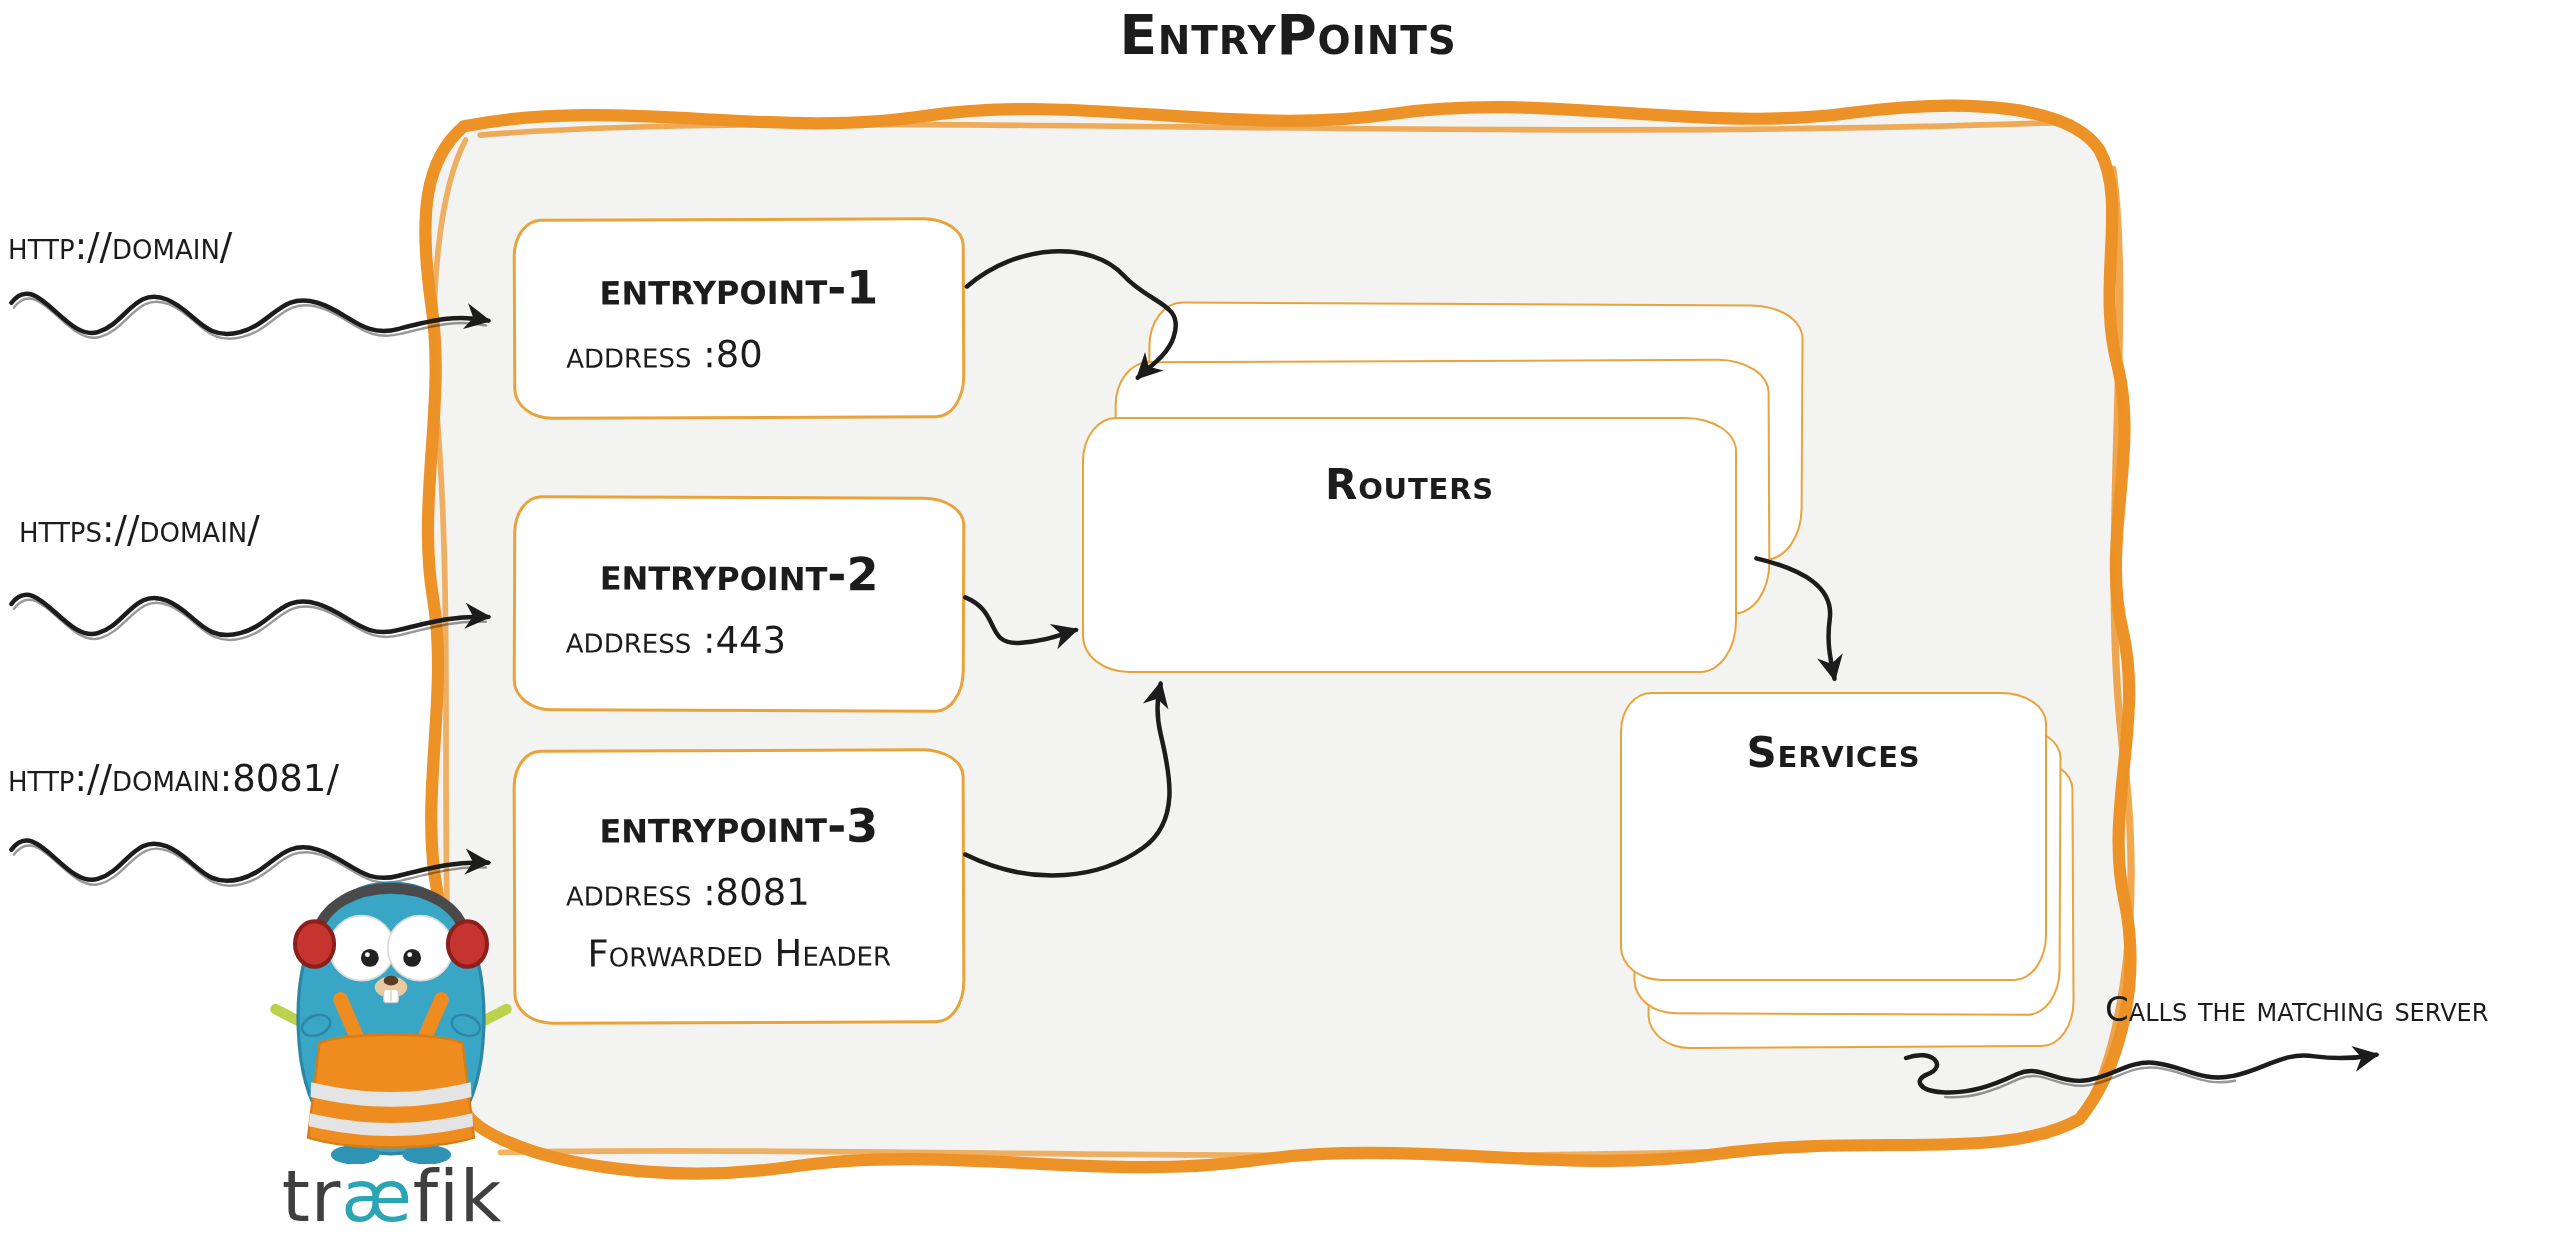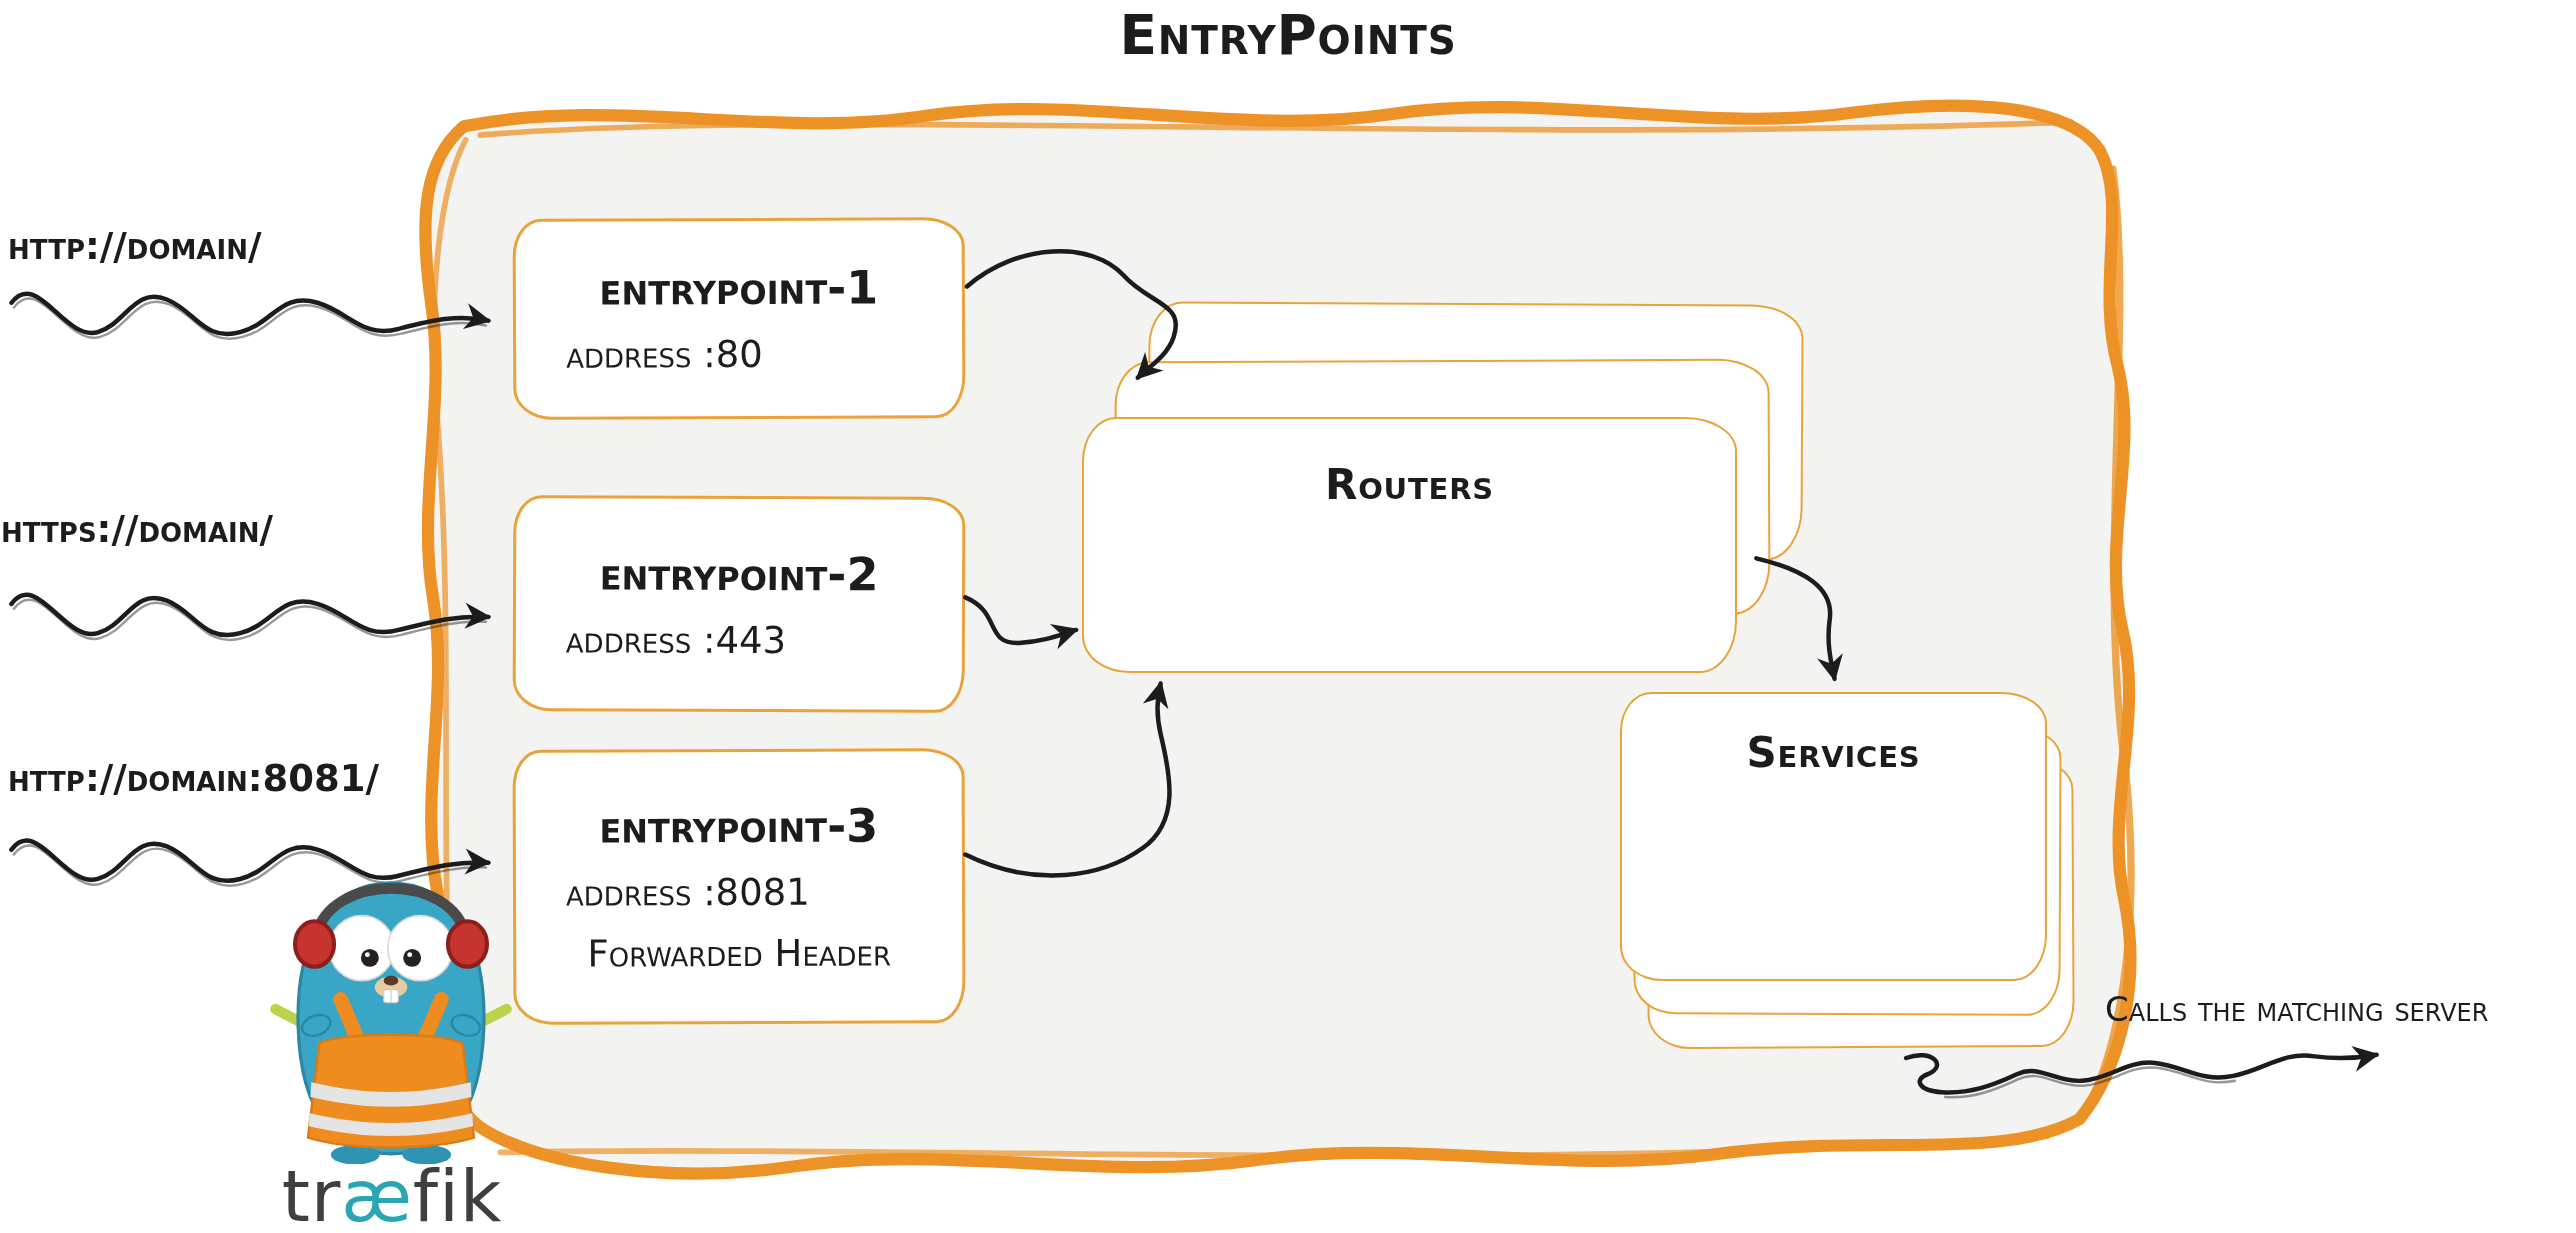--- a/index.html
+++ b/index.html
@@ -9,25 +9,25 @@
   }
   .layer{position:absolute;left:0;top:0;pointer-events:none;}
   .z1{z-index:1}.z5{z-index:5}.z6{z-index:6}
 
   .title{
     position:absolute;top:3.3px;left:0;width:100%;text-align:center;z-index:7;
     font-size:55px;font-weight:600;font-variant:small-caps;letter-spacing:0.8px;
   }
 
   .req{
-    position:absolute;z-index:7;font-size:37px;font-weight:700;
+    position:absolute;z-index:7;font-size:37px;font-weight:400;
     font-variant:small-caps;white-space:nowrap;
   }
   .req1{left:8.1px;top:225px}
-  .req2{left:1px;top:508px}
+  .req2{left:19px;top:508px}
   .req3{left:8px;top:757px}
 
   .ep-box{
     position:absolute;z-index:4;background:#fff;
     border:3.3px solid #e8a33b;
     border-radius:28px 42px 29px 39px / 37px 28px 42px 31px;
     display:flex;flex-direction:column;justify-content:center;gap:18px;
   }
   .ep1{left:513px;top:218px;width:446px;height:195px;transform:rotate(-.25deg)}
   .ep2{left:513px;top:496px;width:446px;height:210px;transform:rotate(.2deg)}

